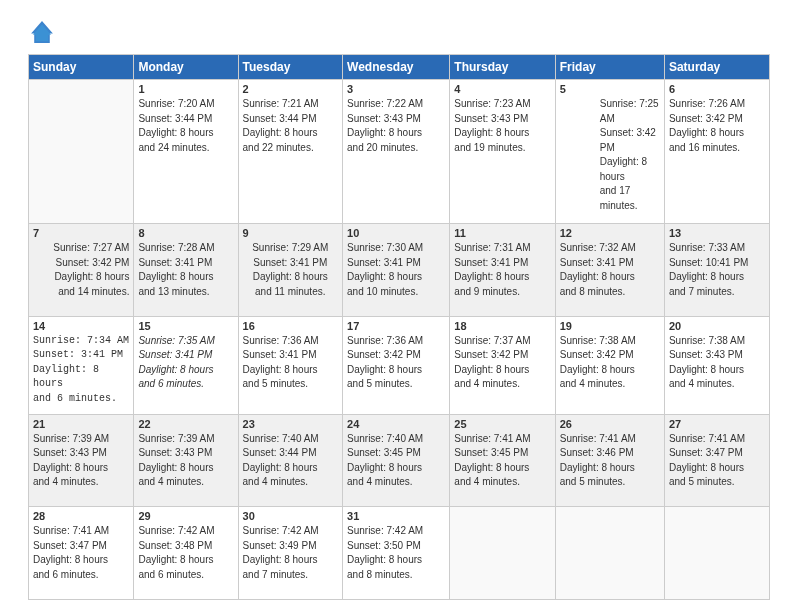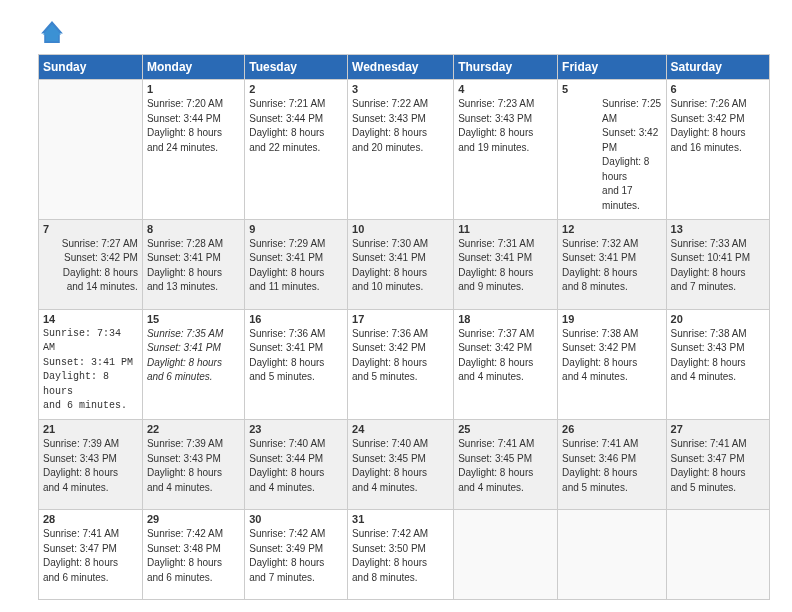--- a/index.html
+++ b/index.html
@@ -6,21 +6,21 @@
     body {
       font-family: Arial, sans-serif;
       background: #fff;
       width: 792px;
       height: 612px;
       overflow: hidden;
     }
     .page {
       width: 792px;
       height: 612px;
-      padding: 18px 22px 12px 38px;
+      padding: 18px 22px 12px 28px;
       display: flex;
       flex-direction: column;
     }
     .header {
       display: flex;
       align-items: flex-start;
       justify-content: space-between;
       margin-bottom: 8px;
     }
     .logo {
@@ -182,21 +182,21 @@
           </td>
           <td>
             <span class="day-num">8</span>
             <div class="day-info" style="white-space: pre-line;">Sunrise: 7:28 AM
 Sunset: 3:41 PM
 Daylight: 8 hours
 and 13 minutes.</div>
           </td>
           <td>
             <span class="day-num">9</span>
-            <div class="day-info" style="white-space: pre-line;">Sunrise: 7:29 AM
+            <div class="day-info" style="white-space: pre-line; text-align: center;">Sunrise: 7:29 AM
 Sunset: 3:41 PM
 Daylight: 8 hours
 and 11 minutes.</div>
           </td>
           <td>
             <span class="day-num">10</span>
             <div class="day-info" style="white-space: pre-line;">Sunrise: 7:30 AM
 Sunset: 3:41 PM
 Daylight: 8 hours
 and 10 minutes.</div>

